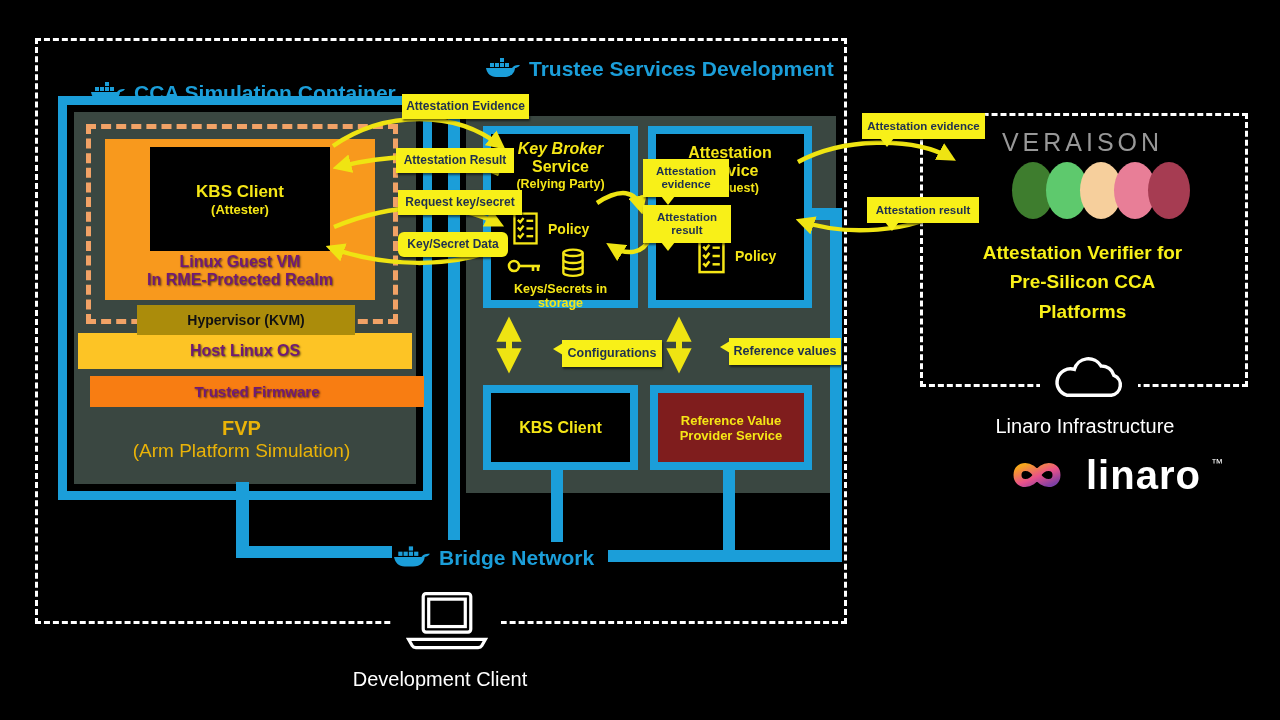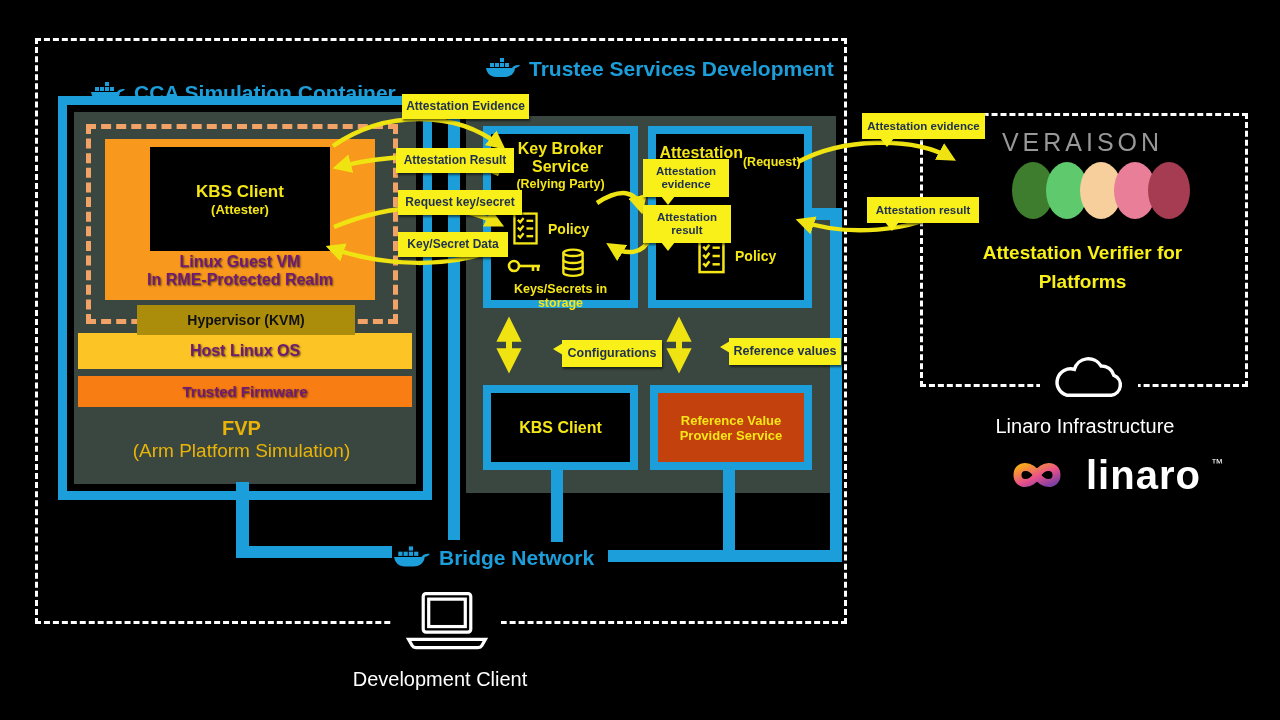--- a/index.html
+++ b/index.html
@@ -79,37 +79,37 @@
         </div>
       </div>
 
       <div class="abs center wtext" style="left:4px;top:221px;width:334px;height:36px;background:#fdc425;font-size:16px;">
         <span>Host Linux OS</span>
       </div>
       <div class="abs center" style="left:63px;top:193px;width:218px;height:30px;background:#ab8c0b;color:#111;
                   font-weight:bold;font-size:14px;z-index:4;">
         <span>Hypervisor (KVM)</span>
       </div>
-      <div class="abs center wtext" style="left:4px;top:264px;width:334px;height:31px;background:#f87d12;font-size:15px;">
+      <div class="abs center wtext" style="left:16px;top:264px;width:334px;height:31px;background:#f87d12;font-size:15px;">
         <span>Trusted Firmware</span>
       </div>
 
       <div class="abs center" style="left:0;top:305px;width:335px;flex-direction:column;color:#eab308;">
         <div style="font-size:20px;font-weight:bold;">FVP</div>
         <div style="font-size:19px;">(Arm Platform Simulation)</div>
       </div>
     </div>
   </div>
 
   <div class="abs slate" style="left:466px;top:116px;width:370px;height:377px;"></div>
 
   <div class="abs" style="left:483px;top:126px;width:139px;height:166px;background:#000;border:8px solid #1b9ed9;z-index:6;">
     <div class="abs center" style="left:0;top:6px;width:139px;flex-direction:column;">
       <div class="ytext" style="font-size:16px;line-height:1.15;">
-        <div style="text-align:center;">Key Broker</div>
+        <div style="text-align:center;font-style:italic;">Key Broker</div>
         <div style="text-align:center;">Service</div>
       </div>
       <div class="ytext" style="font-size:12.5px;">(Relying Party)</div>
     </div>
     <div class="abs" style="left:22px;top:78px;display:flex;align-items:center;gap:10px;">
       <span>
         <svg width="25" height="33" viewBox="0 0 26 34" stroke="#f5e616" fill="none" stroke-width="2.4">
           <rect x="1.5" y="1.5" width="23" height="31"></rect>
           <path d="M5 8l2.5 2.5L11 6"></path>
             <line x1="14" y1="9" x2="21" y2="9"></line>
@@ -136,21 +136,21 @@
           <path d="M2 4.5v18.5a9 3 0 0 0 18 0V4.5"></path>
           <path d="M2 11a9 3 0 0 0 18 0"></path>
             <path d="M2 17a9 3 0 0 0 18 0"></path>
         </svg>
       </span>
     </div>
     <div class="abs ytext center" style="left:0;top:148px;width:139px;font-size:12.5px;">Keys/Secrets in storage</div>
   </div>
 
   <div class="abs" style="left:648px;top:126px;width:148px;height:166px;background:#000;border:8px solid #1b9ed9;z-index:6;">
-    <div class="abs center" style="left:0;top:10px;width:148px;flex-direction:row;">
+    <div class="abs center" style="left:0;top:10px;width:148px;flex-direction:column;">
       <div class="ytext" style="font-size:16px;line-height:1.15;">
         <div style="text-align:center;">Attestation</div>
         <div style="text-align:center;">Service</div>
       </div>
       <div class="ytext" style="font-size:12.5px;">(Request)</div>
     </div>
     <div class="abs" style="left:42px;top:104px;display:flex;align-items:center;gap:10px;">
       <span>
         <svg width="27" height="36" viewBox="0 0 26 34" stroke="#f5e616" fill="none" stroke-width="2.4">
           <rect x="1.5" y="1.5" width="23" height="31"></rect>
@@ -162,21 +162,21 @@
             <line x1="14" y1="25" x2="21" y2="25"></line>
         </svg>
       </span>
       <span class="ytext" style="font-size:14px;">Policy</span>
     </div>
   </div>
 
   <div class="abs center" style="left:483px;top:385px;width:139px;height:69px;background:#000;border:8px solid #1b9ed9;z-index:6;">
     <span class="ytext" style="font-size:16px;">KBS Client</span>
   </div>
-  <div class="abs center" style="left:650px;top:385px;width:146px;height:69px;background:#c2410c;border:8px solid #1b9ed9;
+  <div class="abs center" style="left:650px;top:385px;width:146px;height:69px;background:#7f1d1d;border:8px solid #1b9ed9;
               flex-direction:column;z-index:6;">
     <span class="ytext" style="font-size:13px;">Reference Value</span>
     <span class="ytext" style="font-size:13px;">Provider Service</span>
   </div>
 
   <div class="abs blueline" style="left:236px;top:482px;width:13px;height:70px;"></div>
   <div class="abs blueline" style="left:236px;top:546px;width:156px;height:12px;"></div>
   <div class="abs blueline" style="left:448px;top:116px;width:12px;height:424px;"></div>
   <div class="abs blueline" style="left:551px;top:462px;width:12px;height:80px;"></div>
   <div class="abs blueline" style="left:723px;top:462px;width:12px;height:96px;"></div>
@@ -214,20 +214,21 @@
   <div class="abs dottedbox" style="left:920px;top:113px;width:322px;height:268px;"></div>
   <div class="abs center" style="left:920px;top:128px;width:325px;color:#989898;font-size:25px;letter-spacing:4px;">
     <span>VERAISON</span>
   </div>
   <div class="abs" style="left:1012px;top:162px;white-space:nowrap;">
     <span class="oval" style="background: rgb(62, 125, 46);"></span><span class="oval" style="background: rgb(94, 201, 109);"></span><span class="oval" style="background: rgb(246, 207, 156);"></span><span class="oval" style="background: rgb(232, 126, 151);"></span><span class="oval" style="background: rgb(166, 60, 82);"></span>
   </div>
   <div class="abs center" style="left:920px;top:238px;width:325px;flex-direction:column;color:#f8f018;font-weight:bold;
               font-size:19px;line-height:1.55;">
     <div>Attestation Verifier for</div>
+    <div>Pre-Silicon CCA</div>
     <div>Platforms</div>
   </div>
   <div class="abs" style="left:1040px;top:352px;background:#000;padding:0 6px;z-index:8;">
     <svg width="86" height="52" viewBox="0 0 100 60" stroke="#fff" fill="#000" stroke-width="4">
       <path d="M24 50h52a12 12 0 0 0 3-23 15 15 0 0 0-15-11 17 17 0 0 0-31 4A15 15 0 0 0 24 50z"></path>
     </svg>
   </div>
   <div class="abs center" style="left:955px;top:415px;width:260px;color:#fff;font-size:20px;">
     <span>Linaro Infrastructure</span>
   </div>
@@ -272,21 +273,21 @@
 
   <div class="abs ylabel" style="left:363px;top:94px;width:127px;height:25px;font-size:12px;">
     <span>Attestation Evidence</span>
     </div>
   <div class="abs ylabel" style="left:357px;top:148px;width:118px;height:25px;font-size:12px;">
     <span>Attestation Result</span>
     </div>
   <div class="abs ylabel" style="left:359px;top:190px;width:124px;height:25px;font-size:12px;">
     <span>Request key/secret</span>
     </div>
-  <div class="abs ylabel" style="left:359px;top:232px;width:110px;height:25px;font-size:12px;">
+  <div class="abs ylabel" style="left:359px;top:232px;width:110px;height:25px;font-size:12px;border-radius:6px;">
     <span>Key/Secret Data</span>
     </div>
 
   <div class="abs ylabel flagB" style="left:604px;top:159px;width:86px;height:38px;font-size:11.5px;">
     <span>Attestation evidence</span>
     </div>
   <div class="abs ylabel flagB" style="left:604px;top:205px;width:88px;height:38px;font-size:11.5px;">
     <span>Attestation result</span>
     </div>
 

